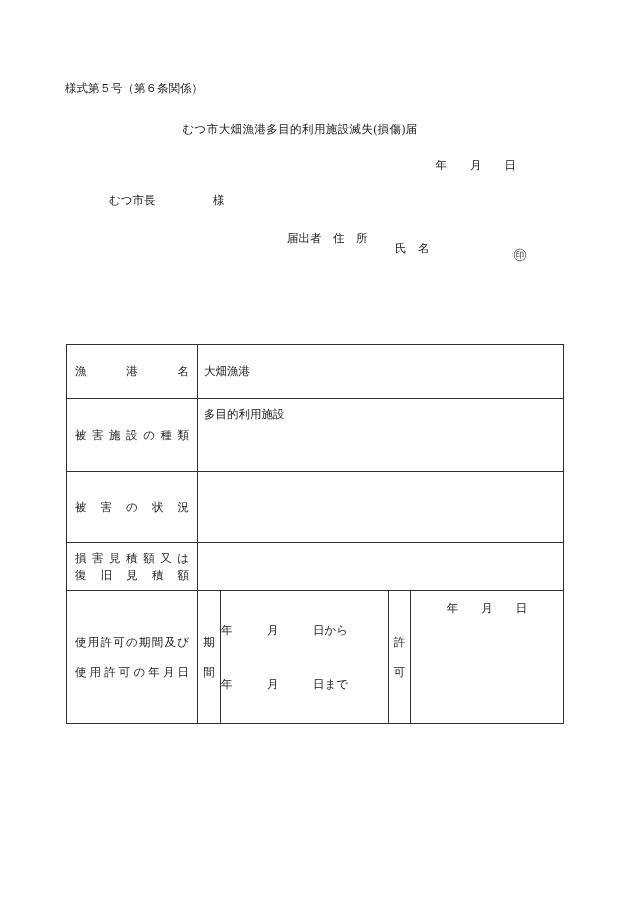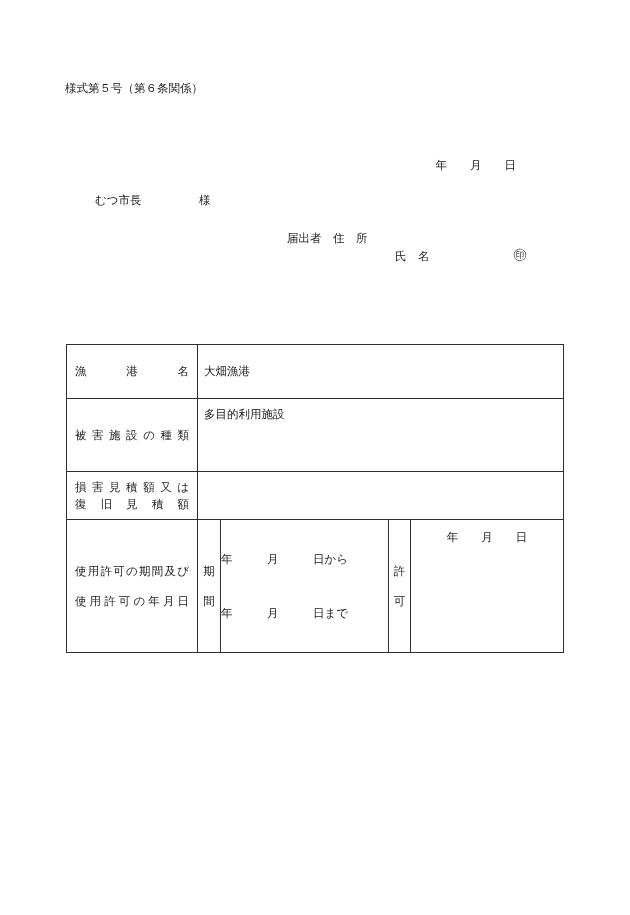--- a/index.html
+++ b/index.html
@@ -15,23 +15,23 @@
     font-family: "Liberation Serif", "DejaVu Serif", serif;
     color: #1c1c1c;
     font-size: 11.5px;
     overflow: hidden;
   }
   .abs { position: absolute; white-space: pre; }
 
   .form-number   { left: 65px;  top: 81px;  }
   .doc-title     { left: 0; right: 0; top: 122px; text-align: center; letter-spacing: 0.4px; white-space: pre; position: absolute; }
   .date-line     { right: 84px; top: 158px; }
-  .addressee     { left: 95px; top: 193px; }
+  .addressee     { left: 109px; top: 193px; }
   .declarer-address { left: 287px; top: 231px; }
-  .declarer-name { left: 395px; top: 249px; text-align: center; }
+  .declarer-name { left: 395px; top: 241px; text-align: center; }
   .seal          { left: 513px; top: 246px; font-size: 14px; }
   .intro         { left: 78px;  top: 288px; }
 
   table.form-table {
     position: absolute;
     left: 66px;
     top: 344px;
     width: 497px;
     border-collapse: collapse;
     table-layout: fixed;
@@ -101,20 +101,21 @@
   }
   .form-table td.label7 { padding: 0 8px; vertical-align: middle; }
 </style>
 </head>
 <body>
 
 <div class="page">
 
   <div class="abs form-number">様式第５号（第６条関係）</div>
 
+  <div class="doc-title">むつ市大畑漁港多目的利用施設滅失(損傷)届</div>
 
   <div class="abs date-line">年　　月　　日</div>
 
   <div class="abs addressee">むつ市長　　　　　様</div>
 
   <div class="abs declarer-address">届出者　住　所</div>
 
   <div class="abs declarer-name">氏　名</div>
 
   <div class="abs seal">㊞</div>
@@ -129,20 +130,24 @@
       <col style="width:153px">
     </colgroup>
     <tbody>
       <tr class="r1">
         <td class="label">漁 港 名</td>
         <td class="value" colspan="4">大畑漁港</td>
       </tr>
       <tr class="r2">
         <td class="label">被 害 施 設 の 種 類</td>
         <td class="value-top" colspan="4">多目的利用施設</td>
+      </tr>
+      <tr class="r3">
+        <td class="label">被 害 の 状 況</td>
+        <td class="value" colspan="4"></td>
       </tr>
       <tr class="r5">
         <td class="label7">
           <div class="jline">損 害 見 積 額 又 は</div>
           <div class="jline">復 旧 見 積 額</div>
         </td>
         <td class="value" colspan="4"></td>
       </tr>
       <tr class="r7">
         <td class="label7">

